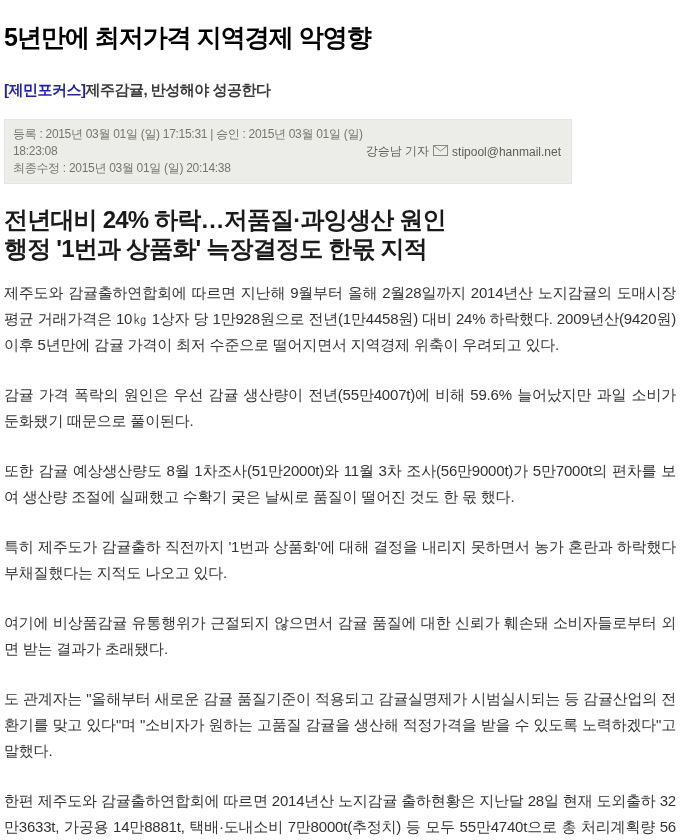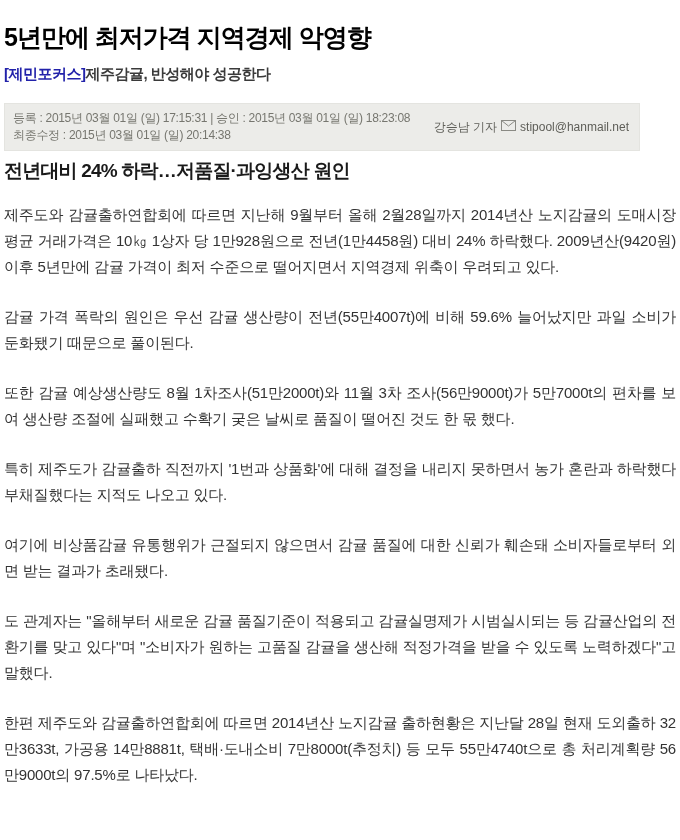--- a/index.html
+++ b/index.html
@@ -16,33 +16,33 @@
   }
   .article-title {
     font-size: 25px;
     font-weight: 700;
     color: #000000;
     letter-spacing: -1px;
     line-height: 32px;
     margin-top: 18px;
   }
   .subtitle-line {
-    margin-top: 11px;
+    margin-top: 27px;
     font-size: 15px;
     font-weight: 700;
     letter-spacing: -0.5px;
     line-height: 19px;
   }
   .subtitle-tag { color: #2222AA; }
   .subtitle-text { color: #3a3a3a; }
   .meta-box {
     margin-top: 20px;
     background: #ECECE9;
     border: 1px solid #E4E4E0;
-    width: 636px;
+    width: 568px;
     padding: 6px 10px 6px 8px;
     display: flex;
     justify-content: space-between;
     align-items: center;
   }
   .meta-dates {
     font-size: 12px;
     color: #76766F;
     line-height: 17px;
     letter-spacing: -0.3px;
@@ -50,22 +50,22 @@
   .meta-reporter {
     font-size: 12px;
     color: #5E5E58;
     display: flex;
     align-items: center;
     gap: 4px;
     white-space: nowrap;
   }
   .envelope { display: inline-block; vertical-align: middle; }
   .subhead {
-    margin-top: 5px;
-    font-size: 19px;
+    margin-top: 21px;
+    font-size: 24px;
     font-weight: 700;
     color: #1a1a1a;
     letter-spacing: -0.8px;
     line-height: 29px;
   }
   .body-text { margin-top: 17px; }
   .body-text p {
     font-size: 15px;
     color: #333333;
     line-height: 26px;
@@ -98,20 +98,21 @@
           <rect x="0.5" y="0.5" width="14" height="10" fill="none" stroke="#8a8a84" stroke-width="1"></rect>
           <path d="M0.5,0.5 L7.5,6 L14.5,0.5" fill="none" stroke="#8a8a84" stroke-width="1"></path>
         </svg>
       </span>
       <span>stipool@hanmail.net</span>
     </div>
   </div>
 
   <div class="subhead">
     <div>전년대비 24% 하락…저품질·과잉생산 원인</div>
+    <div>행정 '1번과 상품화' 늑장결정도 한몫 지적</div>
   </div>
 
   <div class="body-text">
     <p>제주도와 감귤출하연합회에 따르면 지난해 9월부터 올해 2월28일까지 2014년산 노지감귤의 도매시장 평균 거래가격은 10㎏ 1상자 당 1만928원으로 전년(1만4458원) 대비 24% 하락했다. 2009년산(9420원) 이후 5년만에 감귤 가격이 최저 수준으로 떨어지면서 지역경제 위축이 우려되고 있다.</p>
     <p>감귤 가격 폭락의 원인은 우선 감귤 생산량이 전년(55만4007t)에 비해 59.6% 늘어났지만 과일 소비가 둔화됐기 때문으로 풀이된다.</p>
     <p>또한 감귤 예상생산량도 8월 1차조사(51만2000t)와 11월 3차 조사(56만9000t)가 5만7000t의 편차를 보여 생산량 조절에 실패했고 수확기 궂은 날씨로 품질이 떨어진 것도 한 몫 했다.</p>
     <p>특히 제주도가 감귤출하 직전까지 '1번과 상품화'에 대해 결정을 내리지 못하면서 농가 혼란과 하락했다 부채질했다는 지적도 나오고 있다.</p>
     <p>여기에 비상품감귤 유통행위가 근절되지 않으면서 감귤 품질에 대한 신뢰가 훼손돼 소비자들로부터 외면 받는 결과가 초래됐다.</p>
     <p>도 관계자는 "올해부터 새로운 감귤 품질기준이 적용되고 감귤실명제가 시범실시되는 등 감귤산업의 전환기를 맞고 있다"며 "소비자가 원하는 고품질 감귤을 생산해 적정가격을 받을 수 있도록 노력하겠다"고 말했다.</p>
     <p>한편 제주도와 감귤출하연합회에 따르면 2014년산 노지감귤 출하현황은 지난달 28일 현재 도외출하 32만3633t, 가공용 14만8881t, 택배·도내소비 7만8000t(추정치) 등 모두 55만4740t으로 총 처리계획량 56만9000t의 97.5%로 나타났다.</p>

